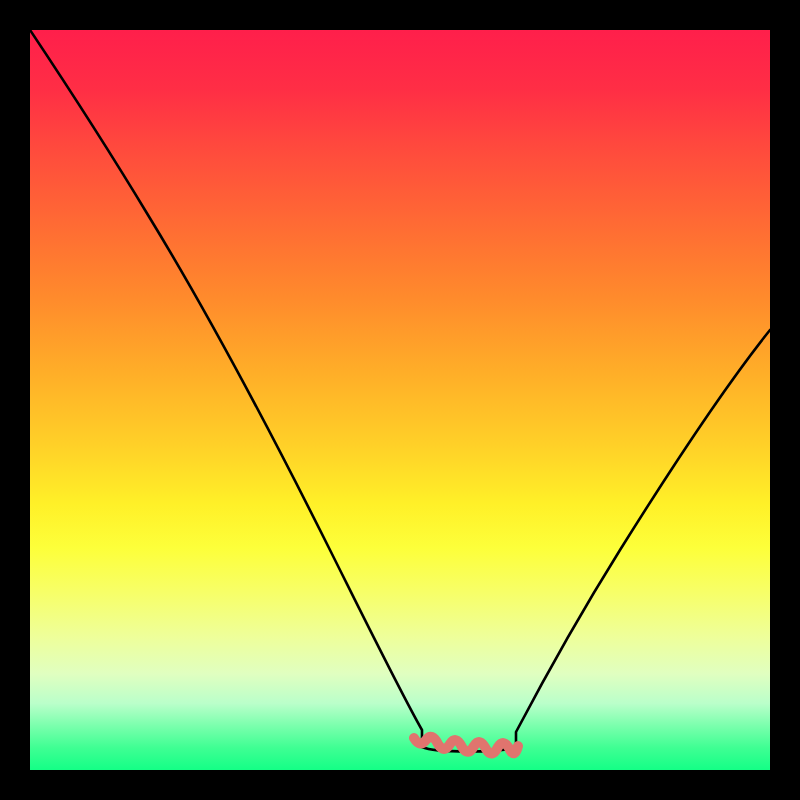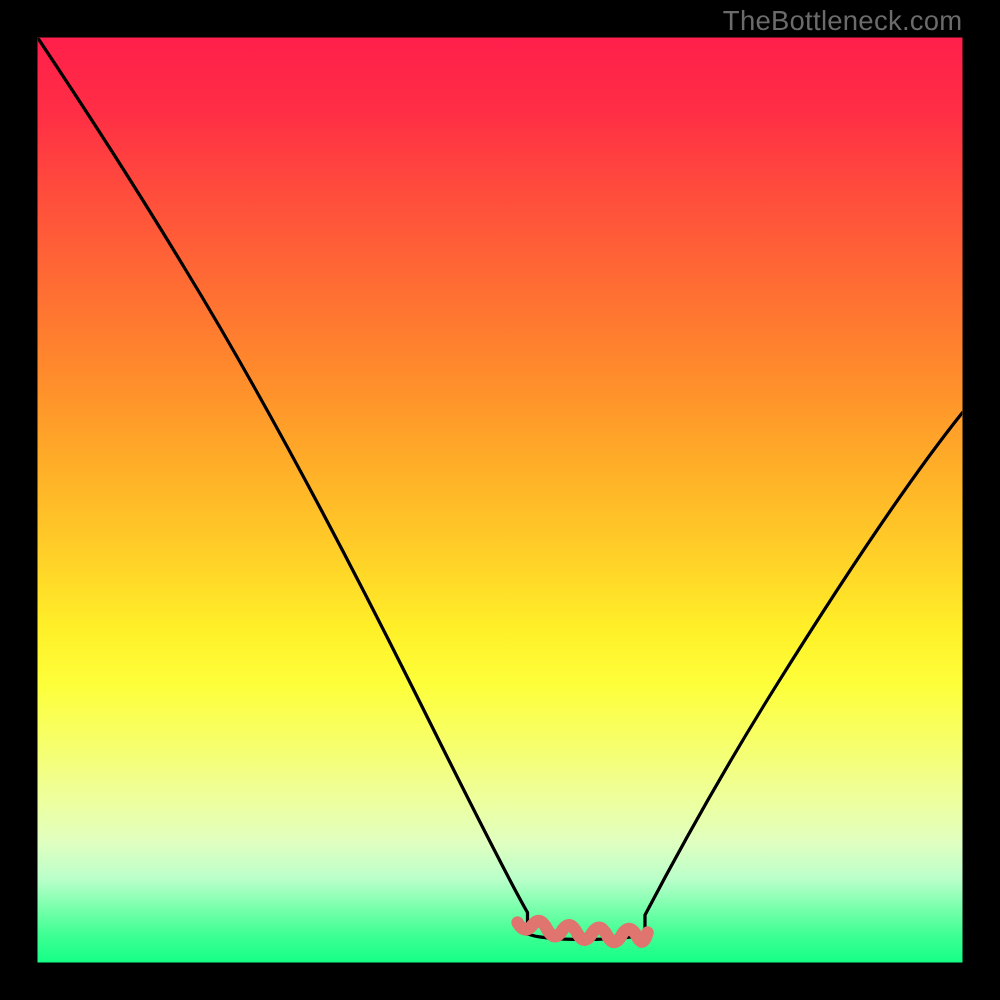--- a/index.html
+++ b/index.html
@@ -81,15 +81,14 @@
                C 506 664, 540 600, 590 520
                C 650 424, 700 350, 740 300"></path>
 
       <path fill="none" stroke="#e0746e" stroke-width="10" stroke-linecap="round" stroke-linejoin="round" d="M 384 708
                q 6 10 12 2  q 6 -8 12 4  q 6 10 12 0
                q 6 -9 12 3  q 6 10 12 -1 q 6 -9 12 3
                q 6 10 12 -2 q 6 -9 12 3  q 5 8 8 -4"></path>
     </svg>
   </div>
 
-  <div class="watermark">TheBottleneck.com</div>
 
 </div>
 
 </body></html>

